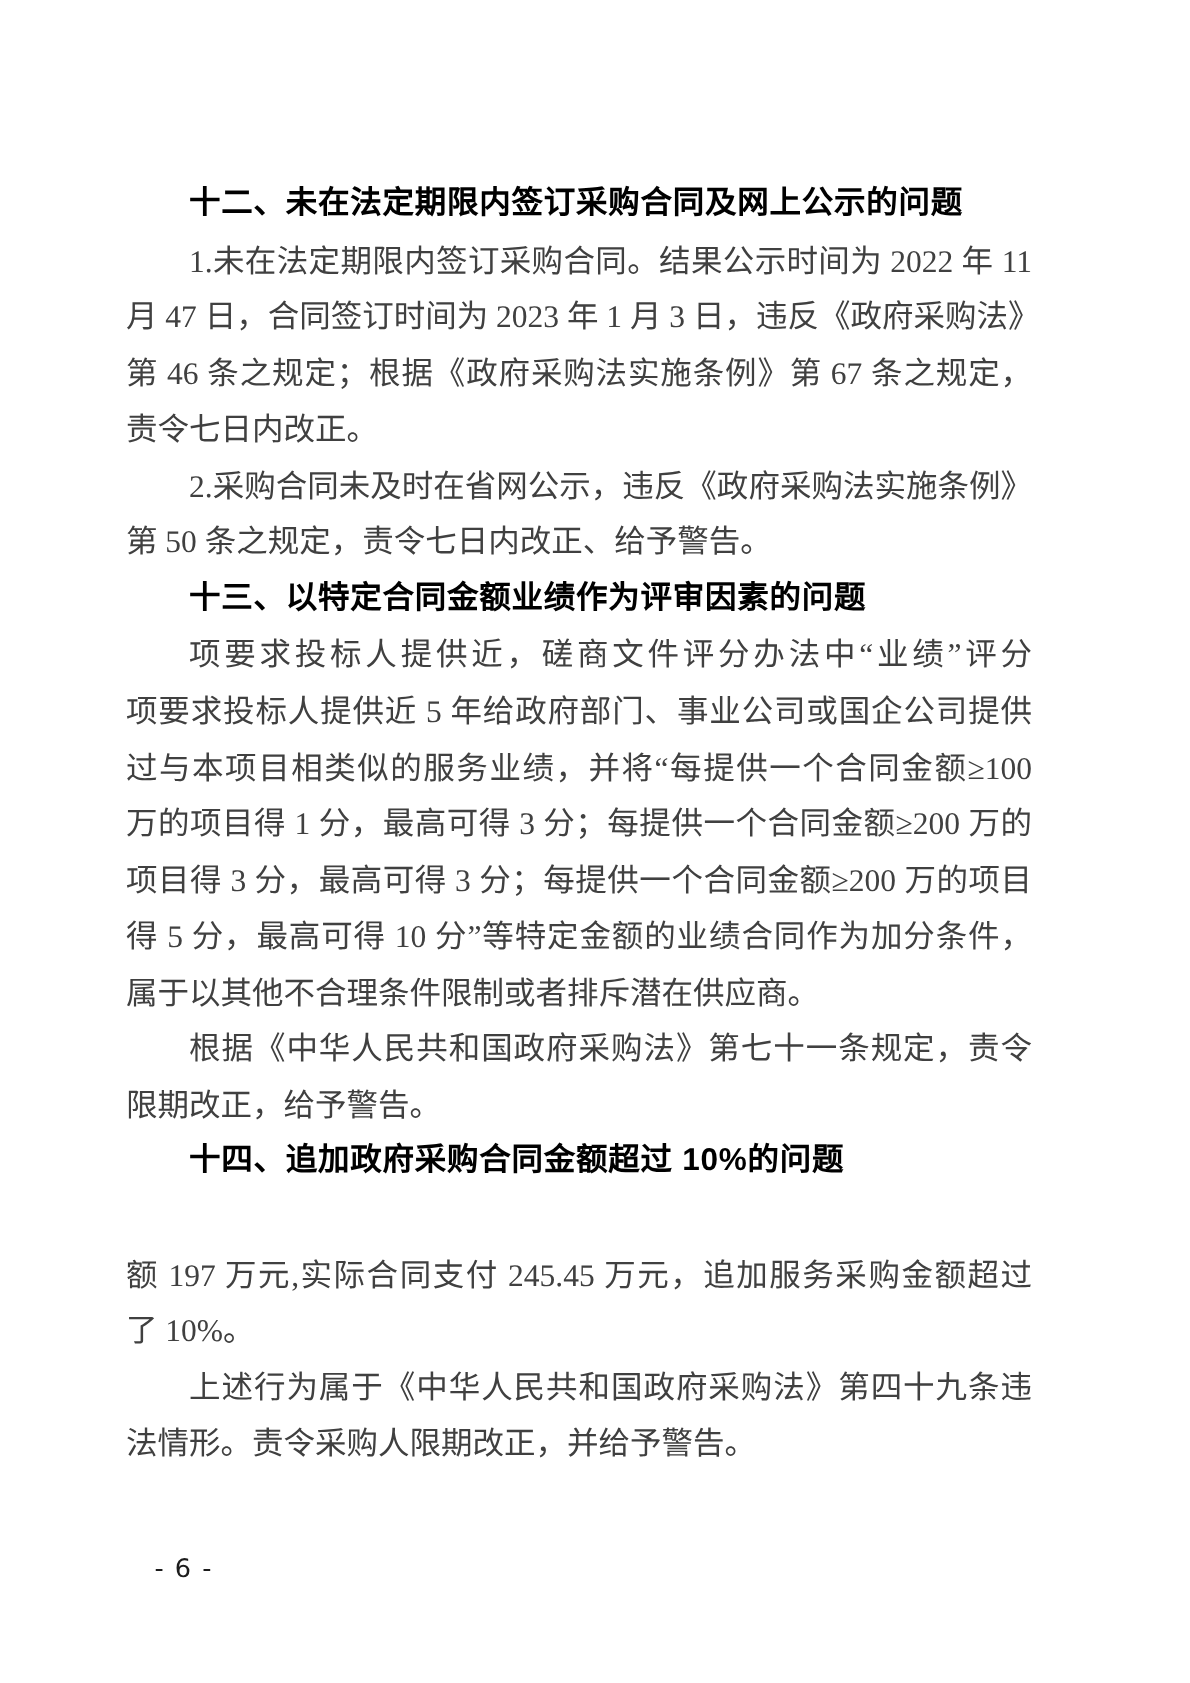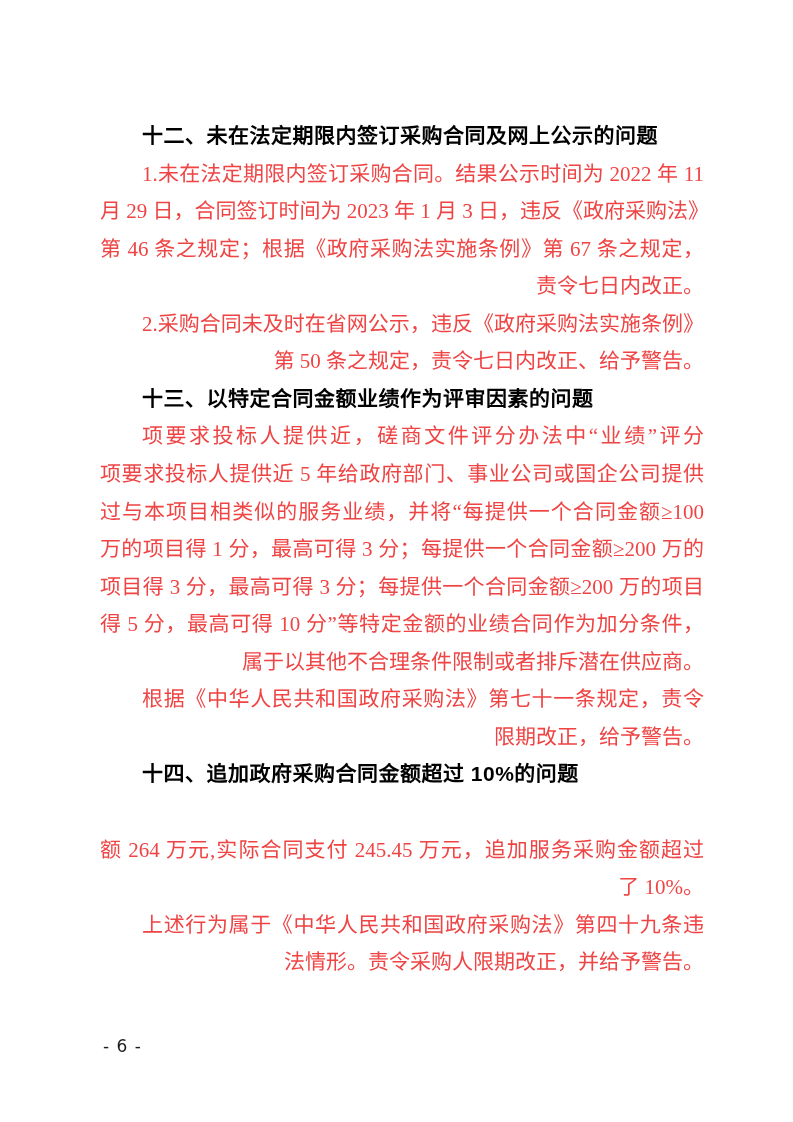--- a/index.html
+++ b/index.html
@@ -5,41 +5,41 @@
   html, body { margin: 0; padding: 0; background: #ffffff; }
   .page {
     position: relative;
     width: 793px;
     height: 1122px;
     background: #ffffff;
     overflow: hidden;
   }
   .content {
     position: absolute;
-    left: 100px;
+    left: 84px;
     top: 0;
     width: 604px;
     height: 1122px;
     text-decoration: underline;
   }
   .line {
     position: absolute;
     left: 0;
     width: 100%;
     height: 38px;
     line-height: 38px;
     font-size: 21px;
-    color: #ef4444;
+    color: #404040;
     font-family: "Liberation Serif", "DejaVu Serif", serif;
   }
   .fill {
     text-align: justify;
     text-align-last: justify;
   }
-  .end { text-align: right; }
+  .end { text-align: left; }
   .indent { text-indent: 2em; }
   .heading {
     font-weight: 700;
     color: #000000;
     font-family: "Liberation Sans", "DejaVu Sans", sans-serif;
     letter-spacing: 0.5px;
   }
   .page-number {
     position: absolute;
     left: 103px;
@@ -53,21 +53,21 @@
 </style>
 </head>
 <body>
 
 <div class="page">
   <div class="content">
 
     <div class="line heading indent" style="top:117px">十二、未在法定期限内签订采购合同及网上公示的问题</div>
 
     <div class="line fill indent" style="top:155px">1.未在法定期限内签订采购合同。结果公示时间为 2022 年 11</div>
-    <div class="line fill" style="top:192px">月 29 日，合同签订时间为 2023 年 1 月 3 日，违反《政府采购法》</div>
+    <div class="line fill" style="top:192px">月 47 日，合同签订时间为 2023 年 1 月 3 日，违反《政府采购法》</div>
     <div class="line fill" style="top:230px">第 46 条之规定；根据《政府采购法实施条例》第 67 条之规定，</div>
     <div class="line end" style="top:267px">责令七日内改正。</div>
 
     <div class="line fill indent" style="top:305px">2.采购合同未及时在省网公示，违反《政府采购法实施条例》</div>
     <div class="line end" style="top:342px">第 50 条之规定，责令七日内改正、给予警告。</div>
 
     <div class="line heading indent" style="top:380px">十三、以特定合同金额业绩作为评审因素的问题</div>
 
     <div class="line fill indent" style="top:417px">项要求投标人提供近，磋商文件评分办法中“业绩”评分</div>
     <div class="line fill" style="top:455px">项要求投标人提供近 5 年给政府部门、事业公司或国企公司提供</div>
@@ -75,21 +75,21 @@
     <div class="line fill" style="top:530px">万的项目得 1 分，最高可得 3 分；每提供一个合同金额≥200 万的</div>
     <div class="line fill" style="top:568px">项目得 3 分，最高可得 3 分；每提供一个合同金额≥200 万的项目</div>
     <div class="line fill" style="top:605px">得 5 分，最高可得 10 分”等特定金额的业绩合同作为加分条件，</div>
     <div class="line end" style="top:643px">属于以其他不合理条件限制或者排斥潜在供应商。</div>
 
     <div class="line end" style="top:718px">限期改正，给予警告。</div>
     <div class="line fill indent" style="top:680px">根据《中华人民共和国政府采购法》第七十一条规定，责令</div>
 
     <div class="line heading indent" style="top:755px">十四、追加政府采购合同金额超过 10%的问题</div>
 
-    <div class="line fill" style="top:831px">额 264 万元,实际合同支付 245.45 万元，追加服务采购金额超过</div>
+    <div class="line fill" style="top:831px">额 197 万元,实际合同支付 245.45 万元，追加服务采购金额超过</div>
     <div class="line end" style="top:868px">了 10%。</div>
 
     <div class="line fill indent" style="top:906px">上述行为属于《中华人民共和国政府采购法》第四十九条违</div>
     <div class="line end" style="top:943px">法情形。责令采购人限期改正，并给予警告。</div>
 
   </div>
 
   <div class="page-number">- 6 -</div>
 </div>
 

